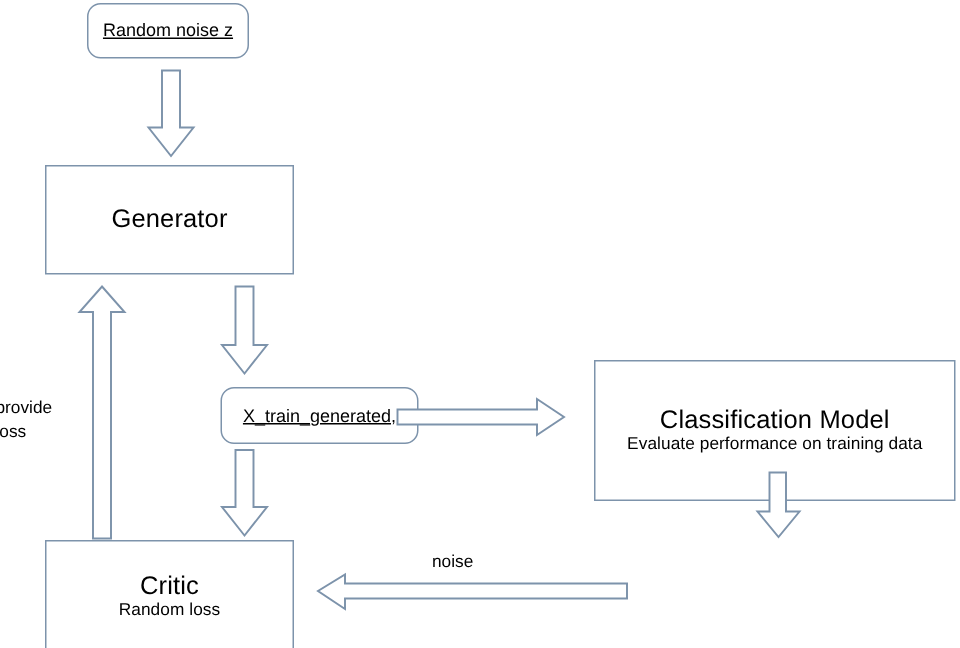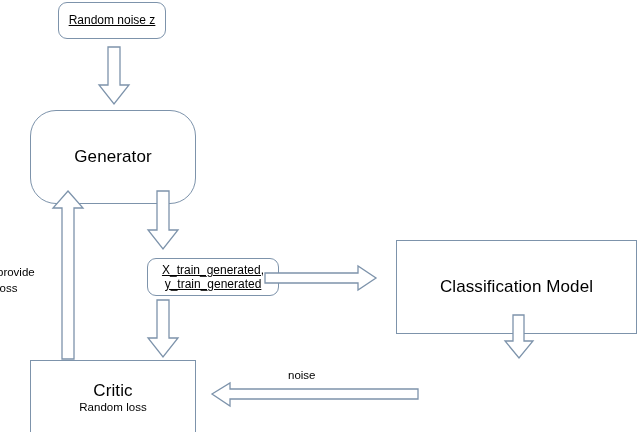--- a/index.html
+++ b/index.html
@@ -80,21 +80,21 @@
   <div class="node rounded" style="left:58px; top:2px; width:108px; height:37px;">
     <div class="pill-line">Random noise z</div>
   </div>
 
   <div class="arrow" style="left:98px; top:47px; width:32px; height:58px;">
     <svg width="32" height="58" viewBox="0 0 32 58">
       <polygon points="10,0 22,0 22,38 31,38 16,57 1,38 10,38"></polygon>
     </svg>
   </div>
 
-  <div class="node" style="left:30px; top:110px; width:166px; height:94px;border-radius:26px;">
+  <div class="node" style="left:30px; top:110px; width:166px; height:73px;">
     <div class="node-title">Generator</div>
   </div>
 
   <div class="arrow" style="left:51px; top:191px; width:34px; height:169px;">
     <svg width="34" height="169" viewBox="0 0 34 169">
       <polygon points="17,0 32,17 23,17 23,168 11,168 11,17 2,17"></polygon>
     </svg>
   </div>
 
   <div class="edge-label" style="left:-3px; top:265px;">
@@ -103,37 +103,37 @@
   </div>
 
   <div class="arrow" style="left:146px; top:191px; width:34px; height:59px;">
     <svg width="34" height="59" viewBox="0 0 34 59">
       <polygon points="11,0 23,0 23,39 32,39 17,58 2,39 11,39"></polygon>
     </svg>
   </div>
 
   <div class="node rounded" style="left:107px; top:258px; width:132px; height:38px;margin-left:40px;">
     <div class="pill-line">X_train_generated,</div>
-    <div class="pill-line">y_train_generated</div>
   </div>
 
   <div class="arrow" style="left:146px; top:300px; width:34px; height:58px;">
     <svg width="34" height="58" viewBox="0 0 34 58">
       <polygon points="11,0 23,0 23,38 32,38 17,57 2,38 11,38"></polygon>
     </svg>
   </div>
 
   <div class="arrow" style="left:265px; top:266px; width:112px; height:25px;">
     <svg width="112" height="25" viewBox="0 0 112 25">
       <polygon points="0,7 93,7 93,0 111,12 93,24 93,17 0,17"></polygon>
     </svg>
   </div>
 
   <div class="node" style="left:396px; top:240px; width:241px; height:94px;">
     <div class="node-title">Classification Model</div>
+    <div class="node-sub">Evaluate performance on training data</div>
   </div>
 
   <div class="arrow" style="left:503px; top:315px; width:32px; height:44px;">
     <svg width="32" height="44" viewBox="0 0 32 44">
       <polygon points="10,0 21,0 21,26 30,26 16,43 2,26 10,26"></polygon>
     </svg>
   </div>
 
 
   <div class="arrow" style="left:212px; top:383px; width:207px; height:24px;">

